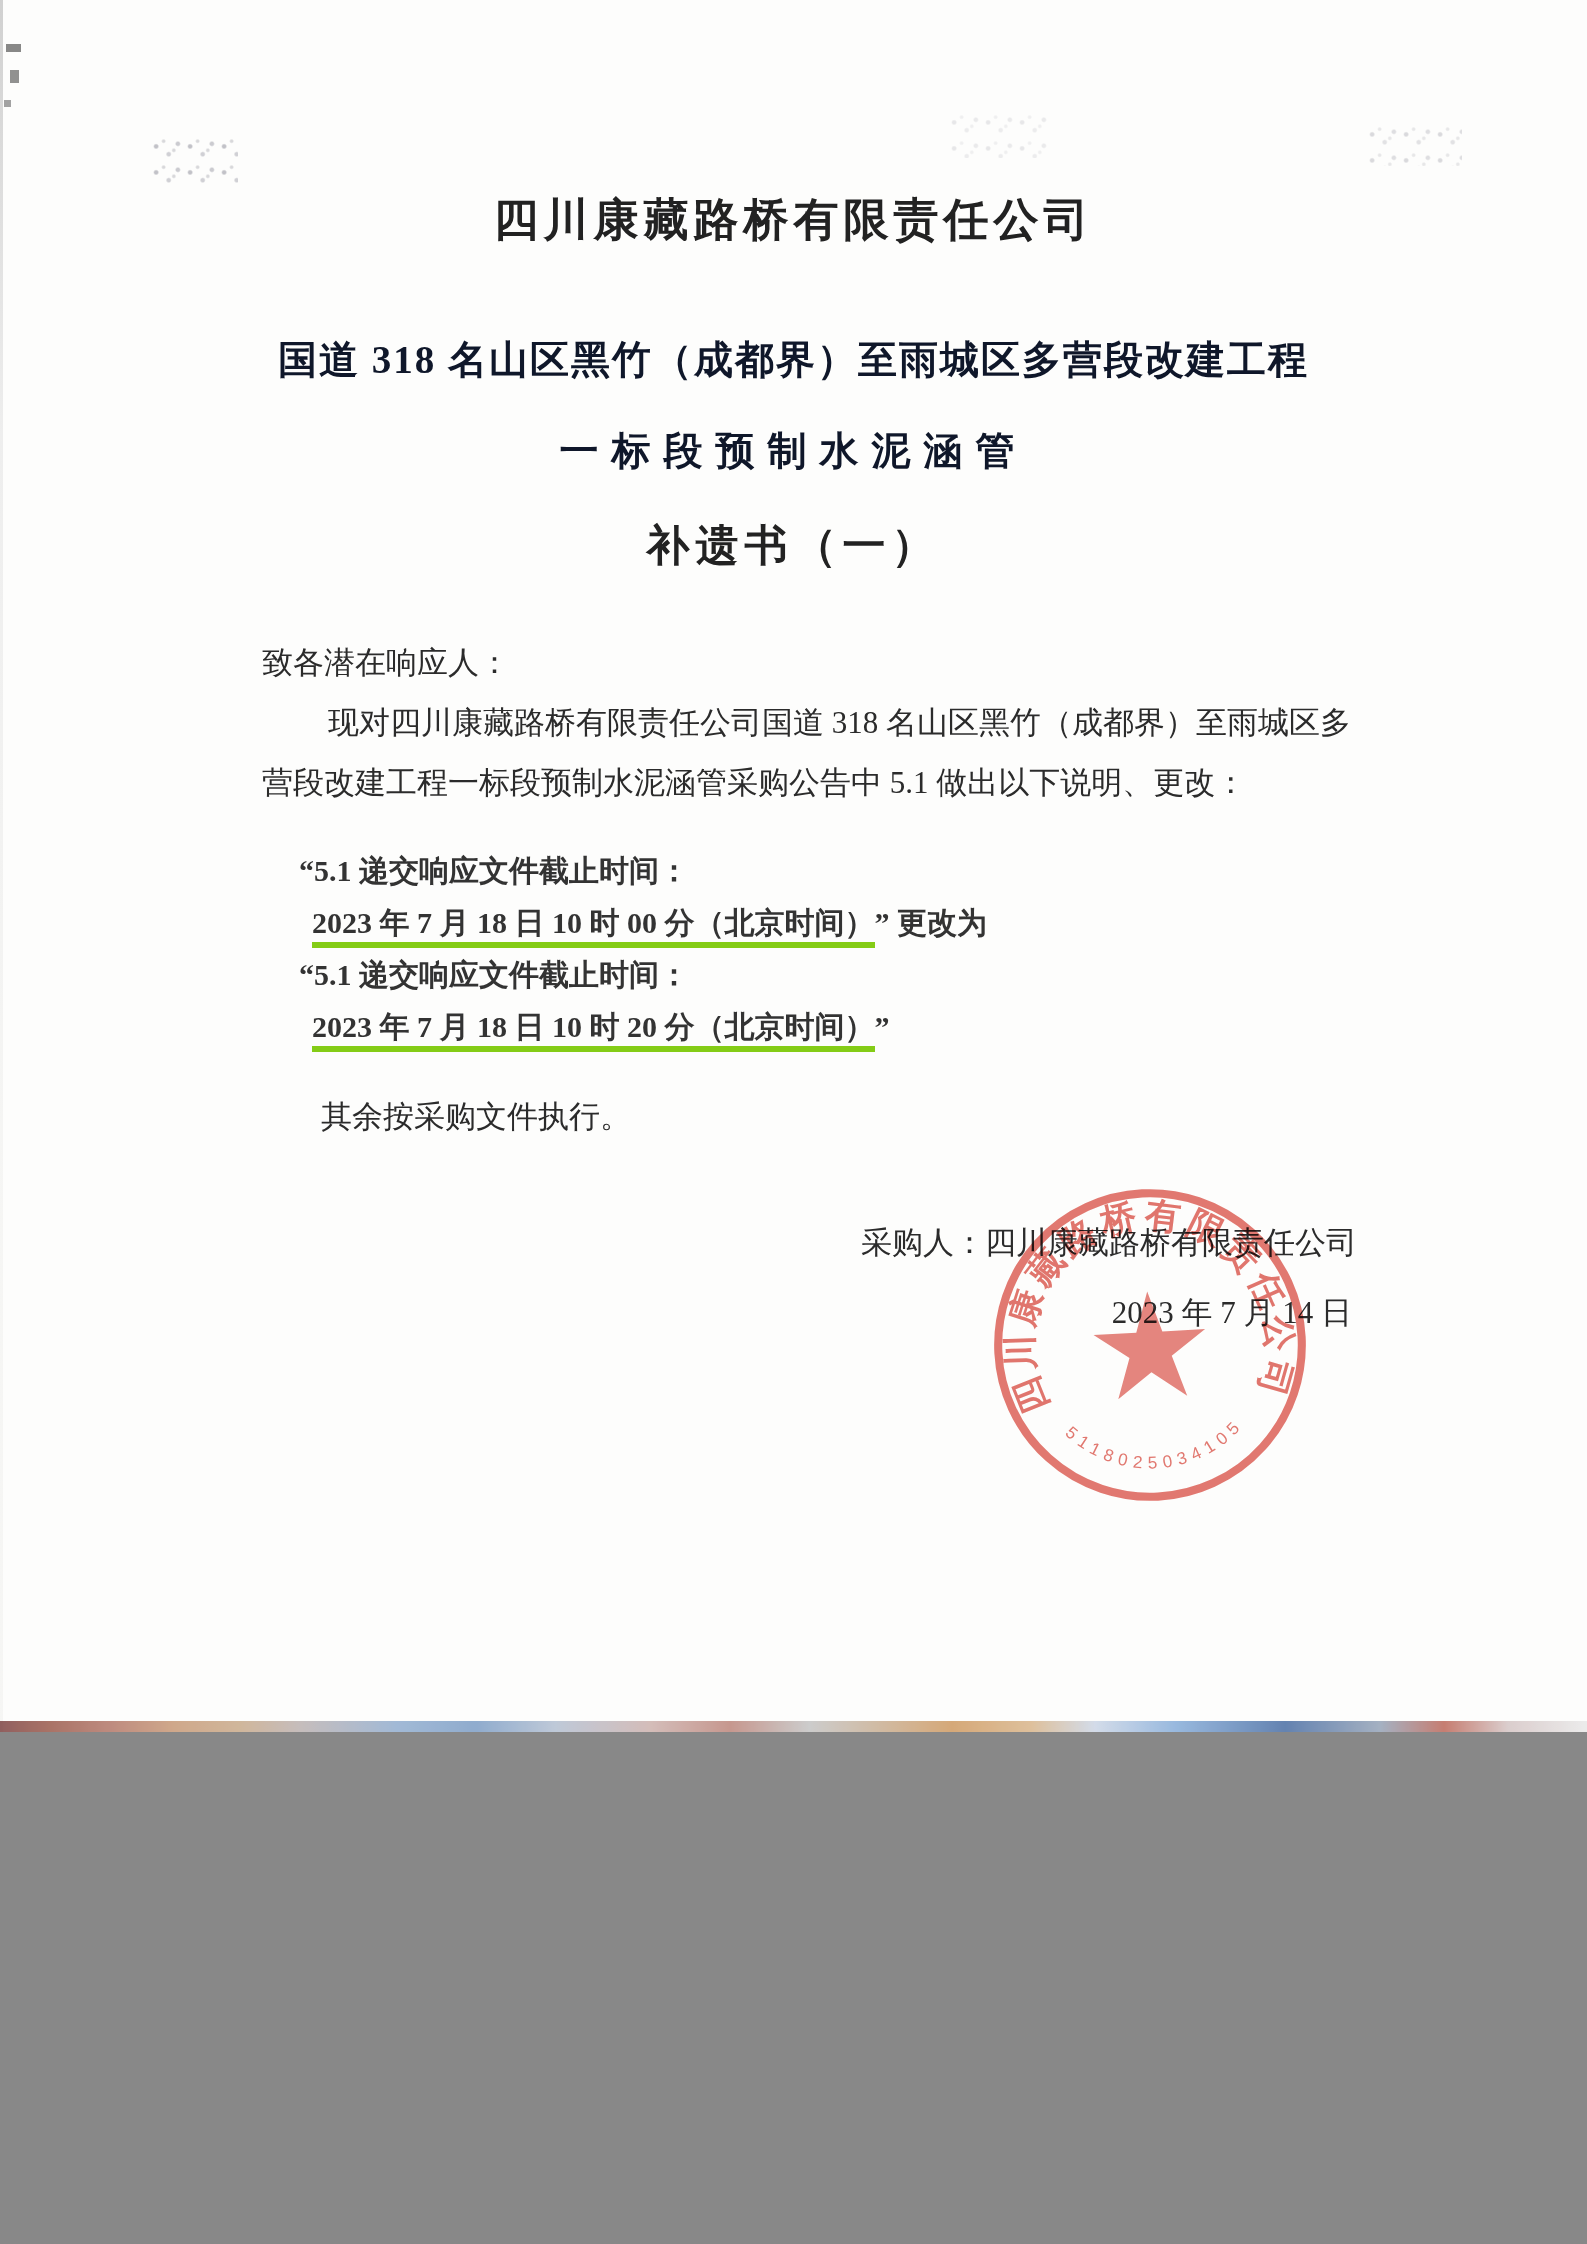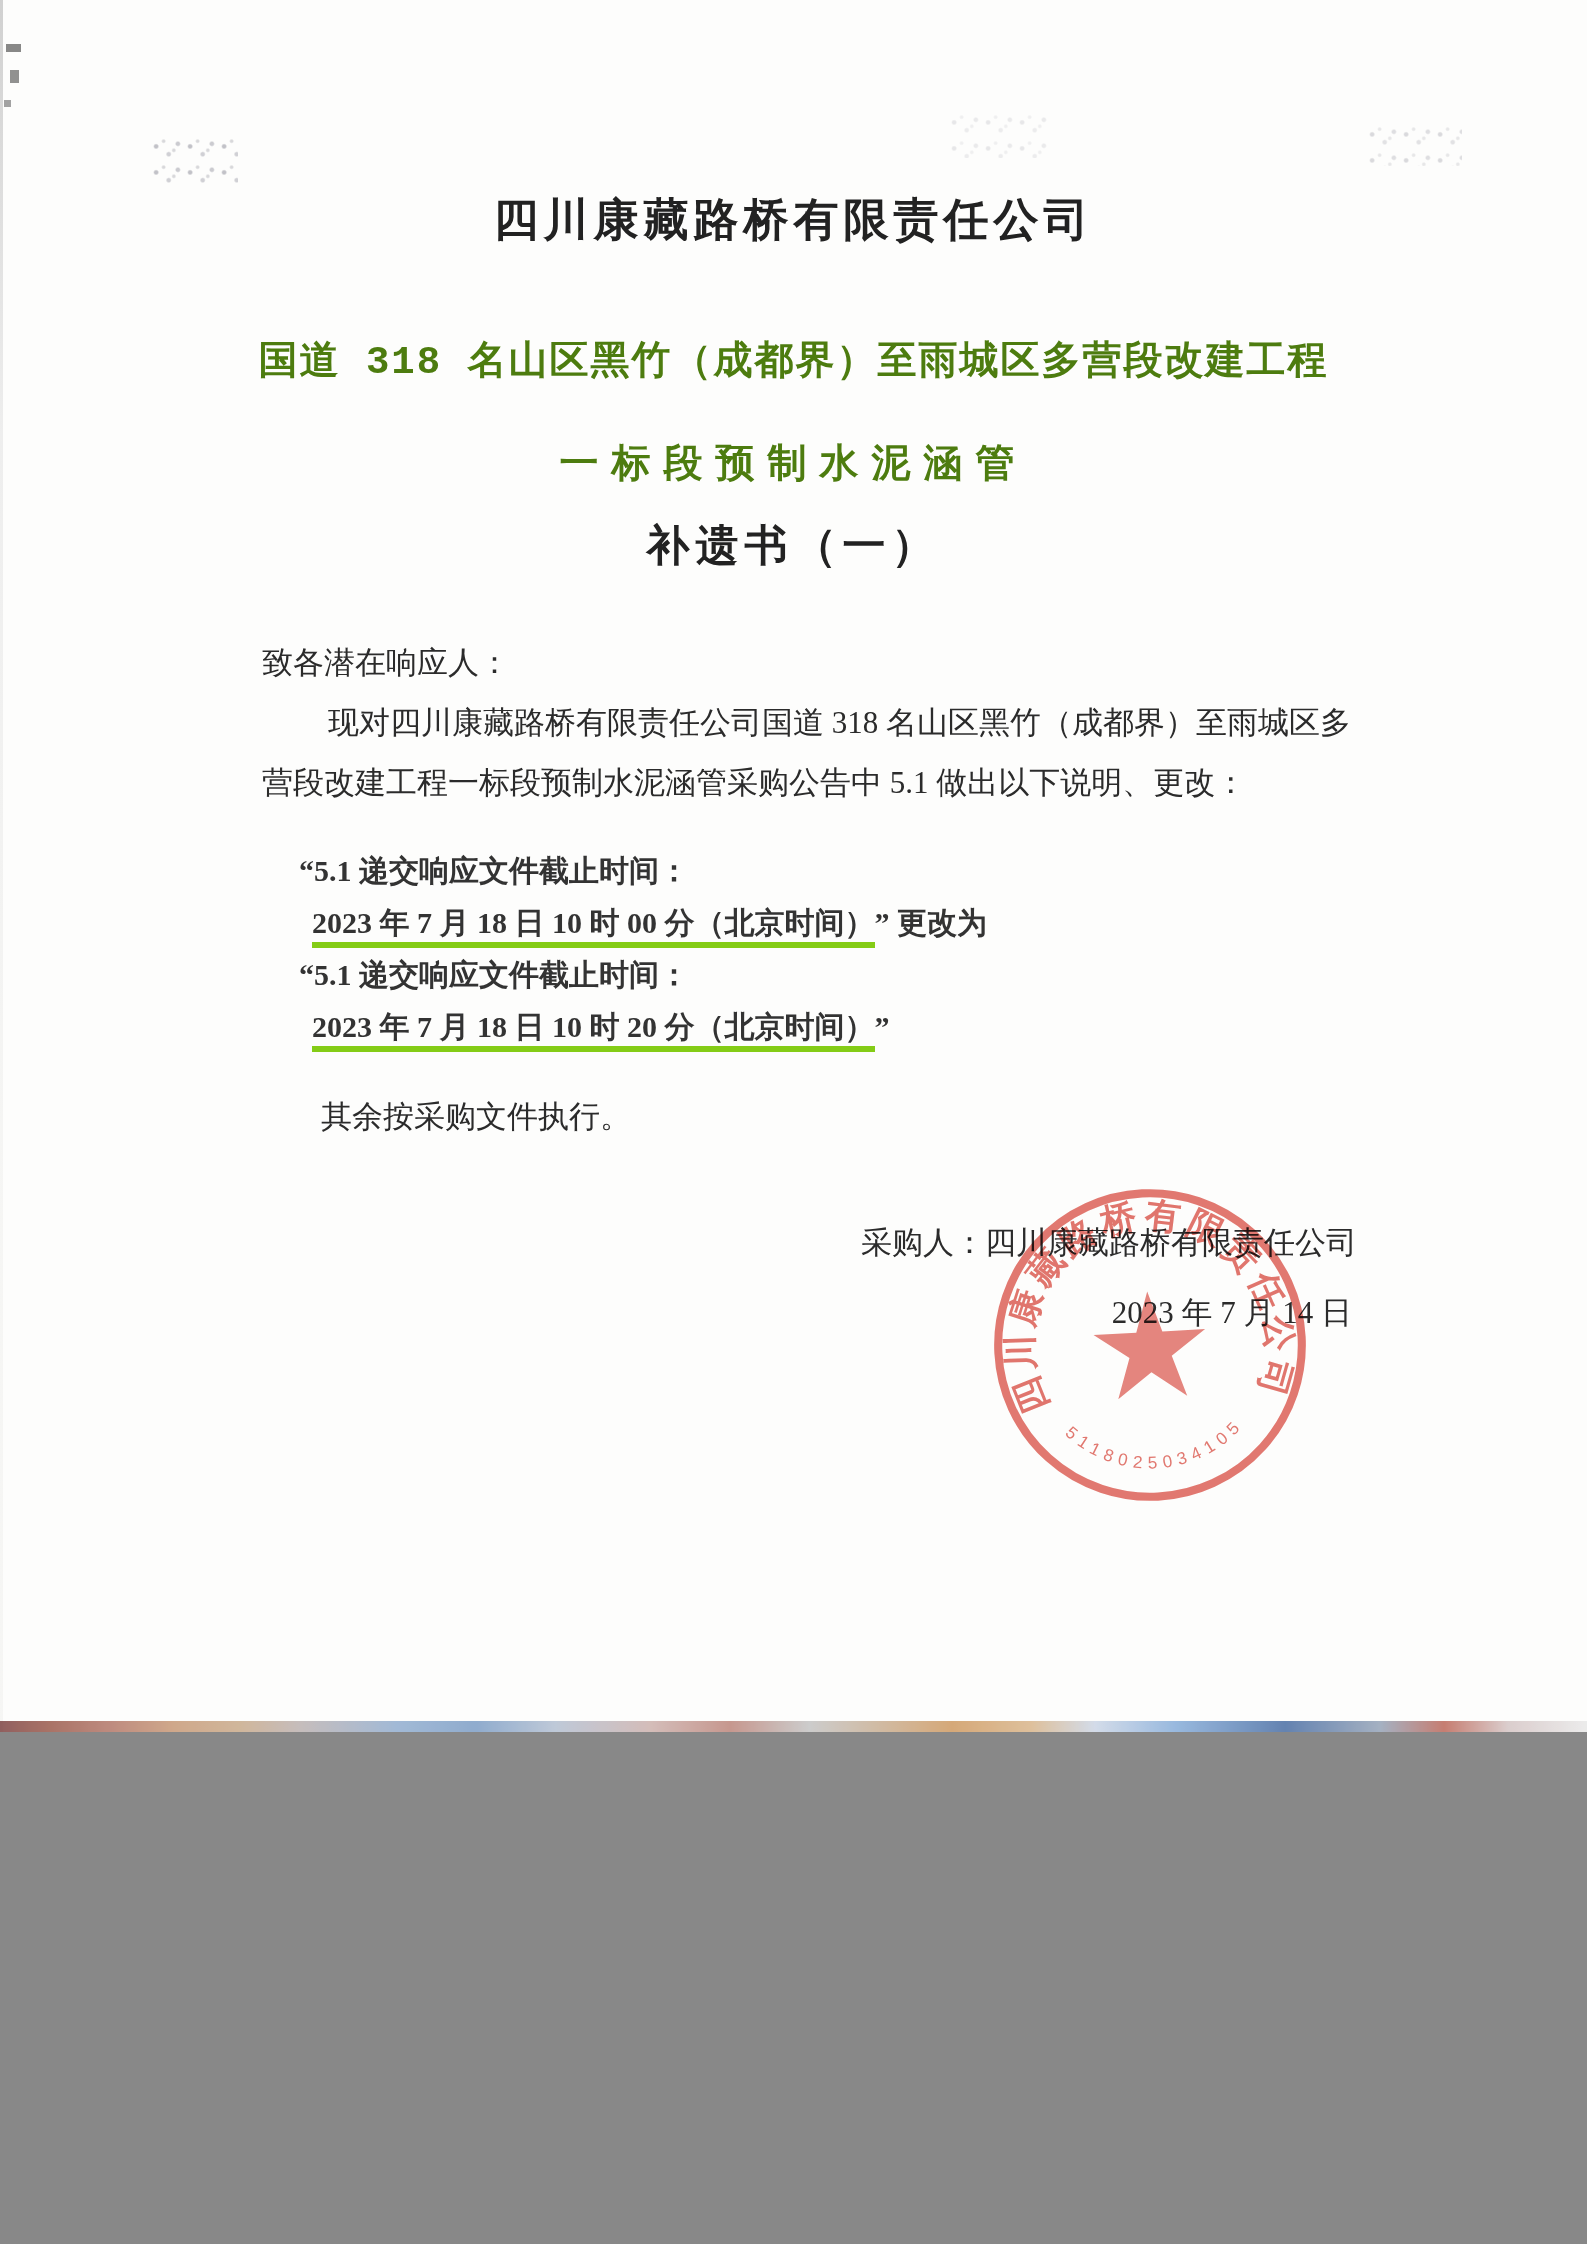--- a/index.html
+++ b/index.html
@@ -9,23 +9,23 @@
     margin:0 auto;
     background:#fdfdfc;
     font-family:"Liberation Serif","DejaVu Serif",serif;
     color:#2b2b2b;
     overflow:hidden;
   }
   .scan-edge{position:absolute;left:0;top:0;bottom:0;width:3px;
     background:linear-gradient(180deg,#b9b9b9,#e6e6e6 25%,#f2f2f0 70%);opacity:.65;}
   .centered{position:absolute;left:0;width:100%;text-align:center;}
   .company-title{top:190px;font-size:45px;font-weight:bold;letter-spacing:5px;color:#222;}
-  .heading-sans{font-family:Liberation Mono, monospace;font-weight:bold;color:#4d7c0f;}
+  .heading-sans{font-family:Liberation Serif, serif;font-weight:bold;color:#0f172a;}
   .heading-1{top:333px;font-size:39px;letter-spacing:2px;}
-  .heading-2{top:436px;font-size:39px;letter-spacing:13px;}
+  .heading-2{top:424px;font-size:39px;letter-spacing:13px;}
   .doc-title{top:517px;font-size:43px;font-weight:bold;letter-spacing:6px;color:#222;}
   .line{position:absolute;font-size:31px;white-space:nowrap;}
   .salutation{top:642px;left:262px;}
   .intro-1{top:702px;left:328px;}
   .intro-2{top:762px;left:262px;}
   .q{font-weight:bold;color:#333;}
   .q1{top:851px;left:299px;font-size:30px;}
   .q2{top:903px;left:312px;font-size:30px;}
   .q3{top:955px;left:299px;font-size:30px;}
   .q4{top:1007px;left:312px;font-size:30px;}

